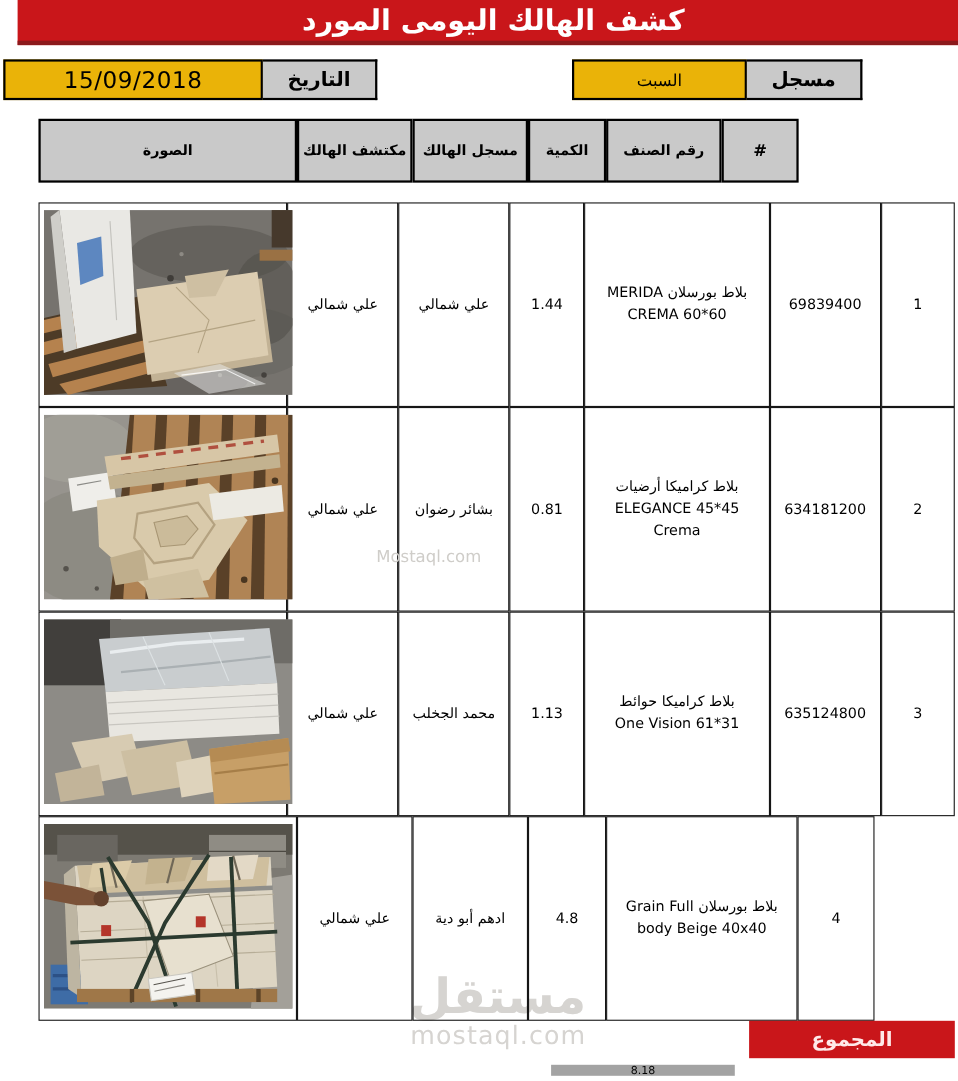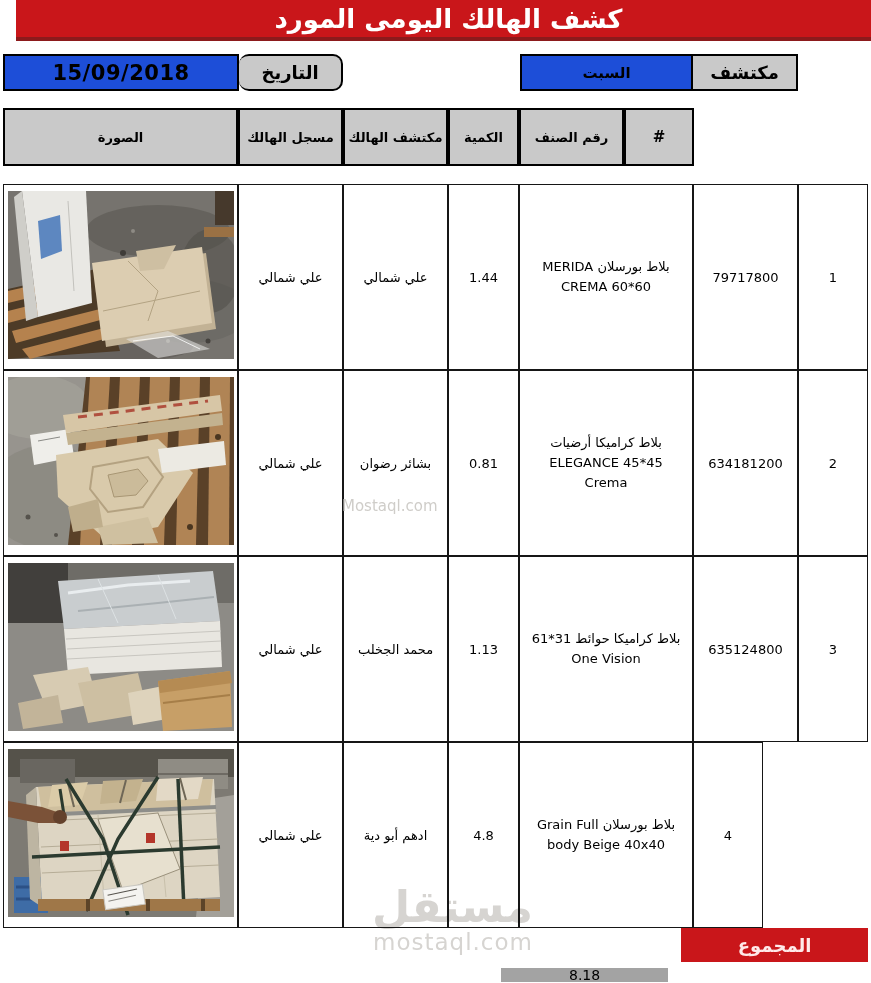--- a/index.html
+++ b/index.html
@@ -24,66 +24,65 @@
   }
 
   
   .meta-row {
     margin: 13px 0 0 3px; width: 865px; height: 37px;
     display: flex;
   }
   .meta-cell {
     height: 37px; border: 2px solid #000;
     display: flex; align-items: center; justify-content: center;
-    background: #1d4ed8;
-    font-weight: bold;
+    background: #eab308;
   }
   .meta-cell.glabel { background: #c9c9c9; font-weight: bold; font-size: 18px; }
   .w-datev { width: 236px; font-size: 21px; letter-spacing: .5px; }
-  .w-datel { width: 104px; border-left: none; border-radius: 10px; }
+  .w-datel { width: 104px; border-left: none; }
   .w-gap1  { width: 177px; border: none; background: transparent; }
-  .w-dayv  { width: 173px; font-size: 15px; }
+  .w-dayv  { width: 159px; font-size: 15px; }
   .w-dayl  { width: 105px; border-left: none; }
 
   
   .thead {
     margin: 17px 0 0 3px; width: 865px; height: 58px; display: flex;
   }
   .thead .cell {
     background: #c9c9c9; border: 2px solid #000;
     display: flex; align-items: center; justify-content: center;
     font-weight: bold; font-size: 13px; text-align: center;
   }
   .trow {
     margin-left: 3px; width: 865px; height: 186px; display: flex;
   }
   .trow .cell {
     border: 1px solid #161616;
     display: flex; align-items: center; justify-content: center;
     font-size: 13px; text-align: center; background: transparent;
   }
-  .c-photo  { width: 235px; }
+  .c-photo  { width: 235px; margin-left: 32px; }
   .c-rec    { width: 105px; }
   .c-disc   { width: 105px; }
   .c-qty    { width: 71px;  }
   .c-name   { width: 174px; padding: 0 9px; line-height: 1.55; }
   .c-itemno { width: 105px; font-size: 13.5px; }
   .c-num    { width: 70px;  }
   .thead .c-num { font-size: 15px; }
   .trow .c-photo { position: relative; }
   .trow .c-photo svg { position: absolute; top: 6px; left: 4px; }
   .rows-gap { height: 18px; }
 
   
   .total-row { margin-left: 3px; width: 865px; height: 34px; display: flex; }
   .t-spacer { width: 517px; }
   .t-value {
-    width: 173px; border: 7px solid #a3a3a3; background: #fff;
-    display: flex; align-items: center; justify-content: center;
-    font-size: 14px;
+    width: 173px; border: 5px solid #a3a3a3; background: #fff;
+    display: flex; align-items: center; justify-content: center;
+    font-size: 10px;
     margin-top: 40px;
   }
   .t-label {
     width: 194px; background: #c9161a; color: #ffe9e9;
     display: flex; align-items: center; justify-content: center;
     font-weight: bold; font-size: 18px; margin-left: 13px;
   }
 
   
   .watermark-big {
@@ -105,27 +104,27 @@
 
   <div class="title-bar">
     <span>كشف الهالك اليومى المورد</span>
   </div>
 
   <div class="meta-row">
     <div class="meta-cell w-datev" dir="ltr">15/09/2018</div>
     <div class="meta-cell glabel w-datel" dir="rtl">التاريخ</div>
     <div class="w-gap1"></div>
     <div class="meta-cell w-dayv" dir="rtl">السبت</div>
-    <div class="meta-cell glabel w-dayl" dir="rtl">مكتشف</div>
+    <div class="meta-cell glabel w-dayl" dir="rtl">مسجل</div>
   </div>
 
   <div class="thead">
     <div class="cell c-photo" dir="rtl">الصورة</div>
+    <div class="cell c-disc" dir="rtl">مكتشف الهالك</div>
     <div class="cell c-rec" dir="rtl">مسجل الهالك</div>
-    <div class="cell c-disc" dir="rtl">مكتشف الهالك</div>
     <div class="cell c-qty" dir="rtl">الكمية</div>
     <div class="cell c-itemno" dir="rtl">رقم الصنف</div>
     <div class="cell c-num">#</div>
   </div>
 
   <div class="rows-gap"></div>
 
   <div class="trow">
     <div class="cell c-photo">
       <svg width="226" height="168" viewBox="0 0 226 168">
@@ -157,21 +156,21 @@
         <line x1="95" y1="120" x2="192" y2="100" stroke="#b3a383"></line>
         <polygon points="128,60 168,54 156,78 132,80" fill="#cebfa2"></polygon>
         <polygon points="118,148 160,140 202,158 150,167" fill="#e8e8e6" opacity=".55"></polygon>
         <polyline points="125,150 165,145 192,158" stroke="#ffffff" opacity=".8" fill="none"></polyline>
       </svg>
     </div>
     <div class="cell c-rec" dir="rtl">علي شمالي</div>
     <div class="cell c-disc" dir="rtl">علي شمالي</div>
     <div class="cell c-qty">1.44</div>
     <div class="cell c-name" dir="rtl">بلاط بورسلان MERIDA CREMA 60*60</div>
-    <div class="cell c-itemno">79717800</div>
+    <div class="cell c-itemno">69839400</div>
     <div class="cell c-num">1</div>
   </div>
 
   <div class="trow">
     <div class="cell c-photo">
       <svg width="226" height="168" viewBox="0 0 226 168">
         <rect width="226" height="168" fill="#97948e"></rect>
         <ellipse cx="40" cy="120" rx="62" ry="52" fill="#8b8881" opacity=".8"></ellipse>
         <ellipse cx="30" cy="30" rx="52" ry="32" fill="#a3a099" opacity=".8"></ellipse>
         <circle cx="20" cy="140" r="2.5" fill="#55524c"></circle>

